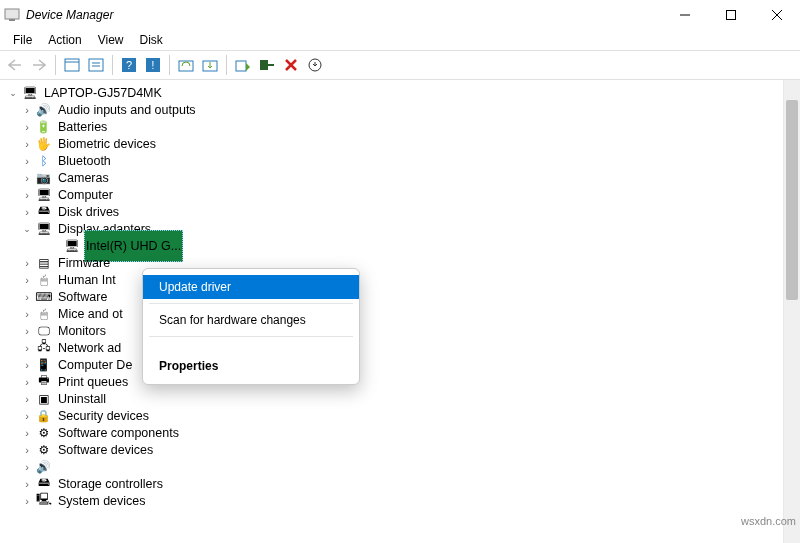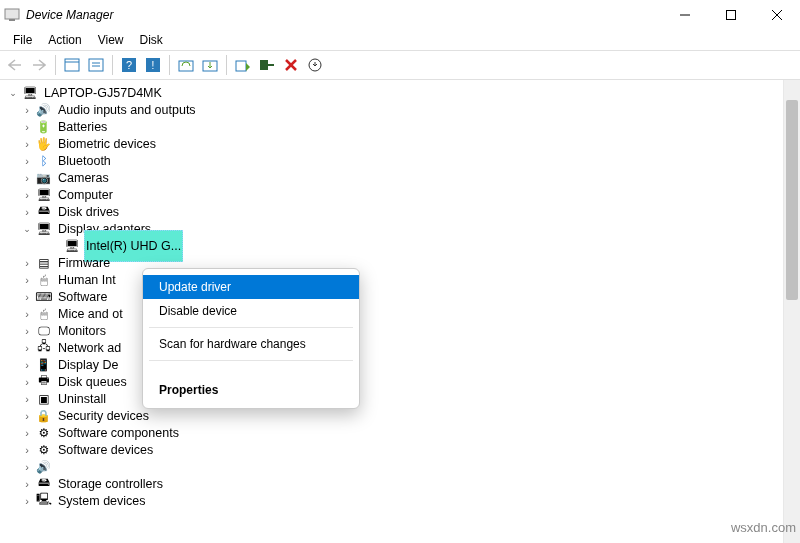--- a/index.html
+++ b/index.html
@@ -25,33 +25,33 @@
 
 .treewrap { position: absolute; top: 80px; bottom: 0; left: 0; right: 0; overflow: hidden; }
 .scrollbar { position: absolute; right: 0; top: 0; bottom: 0; width: 17px; background: #f0f0f0; border-left: 1px solid #e8e8e8;}
 .scrollbar .thumb { position: absolute; top: 20px; left: 2px; right: 2px; height: 200px; background: #c0c0c0; border-radius: 2px; }
 .tree { padding: 4px 0 0 6px; font-size: 12.5px; }
 .row { height: 17px; display: flex; align-items: center; white-space: nowrap; }
 .exp { width: 14px; height: 14px; display: inline-flex; align-items: center; justify-content: center; font-size: 9px; color: #666; margin-right: 2px; }
 .exp.open::before { content: "⌄"; }
 .exp.closed::before { content: "›"; font-size: 11px; }
 .ic { width: 16px; height: 16px; display: inline-flex; align-items: center; justify-content: center; margin-right: 4px; font-size: 12px; }
-.row.selected .label { background: #5eead4; border: 1px dotted #99d1ff; padding: 8px 1px; }
+.row.selected .label { background: #15803d; border: 1px dotted #99d1ff; padding: 8px 1px; }
 .row .label { padding: 0 2px; }
 .lvl1 { padding-left: 14px; }
 .lvl2 { padding-left: 42px; }
 
 
 .ctx { position: absolute; top: 268px; left: 142px; width: 218px; background: #fff; border: 1px solid #ccc; border-radius: 6px; box-shadow: 0 6px 18px rgba(0,0,0,.25); padding: 6px 0; font-size: 12px; }
 .ctx .item { padding: 5px 16px; }
 .ctx .item.hl { background: #0078d7; color: #fff; }
 .ctx .item.bold { font-weight: 600; margin-top: 17px; }
 .ctx .csep { height: 1px; background: #e4e4e4; margin: 4px 6px; }
 
-.watermark { position: absolute; right: 4px; bottom: 8px; font-size: 13px; color: #888; }
+.watermark { position: absolute; right: 4px; bottom: 16px; font-size: 11px; color: #888; }
 
 
 svg { display: block; }
 </style>
 </head>
 <body>
 
 <div class="titlebar">
   <span class="app-icon">
     <svg width="16" height="16">
@@ -243,26 +243,26 @@
         <span class="label">Monitors</span>
       </div>
       <div class="row lvl1">
         <span class="exp closed"></span>
         <span class="ic">🖧</span>
         <span class="label">Network ad</span>
       </div>
       <div class="row lvl1">
         <span class="exp closed"></span>
         <span class="ic">📱</span>
-        <span class="label">Display De</span>
+        <span class="label">Computer De</span>
       </div>
       <div class="row lvl1">
         <span class="exp closed"></span>
         <span class="ic">🖶</span>
-        <span class="label">Disk queues</span>
+        <span class="label">Print queues</span>
       </div>
       <div class="row lvl1">
         <span class="exp closed"></span>
         <span class="ic">▣</span>
         <span class="label">Uninstall</span>
       </div>
       <div class="row lvl1">
         <span class="exp closed"></span>
         <span class="ic">🔒</span>
         <span class="label">Security devices</span>
@@ -292,20 +292,19 @@
         <span class="label">System devices</span>
       </div>
     </div>
   <div class="scrollbar">
     <div class="thumb"></div>
   </div>
 </div>
 
 <div class="ctx">
   <div class="item hl">Update driver</div>
-  <div class="item">Disable device</div>
   <div class="csep"></div>
   <div class="item">Scan for hardware changes</div>
   <div class="csep"></div>
   <div class="item bold">Properties</div>
 </div>
 
 <div class="watermark">wsxdn.com</div>
 
 </body></html>

